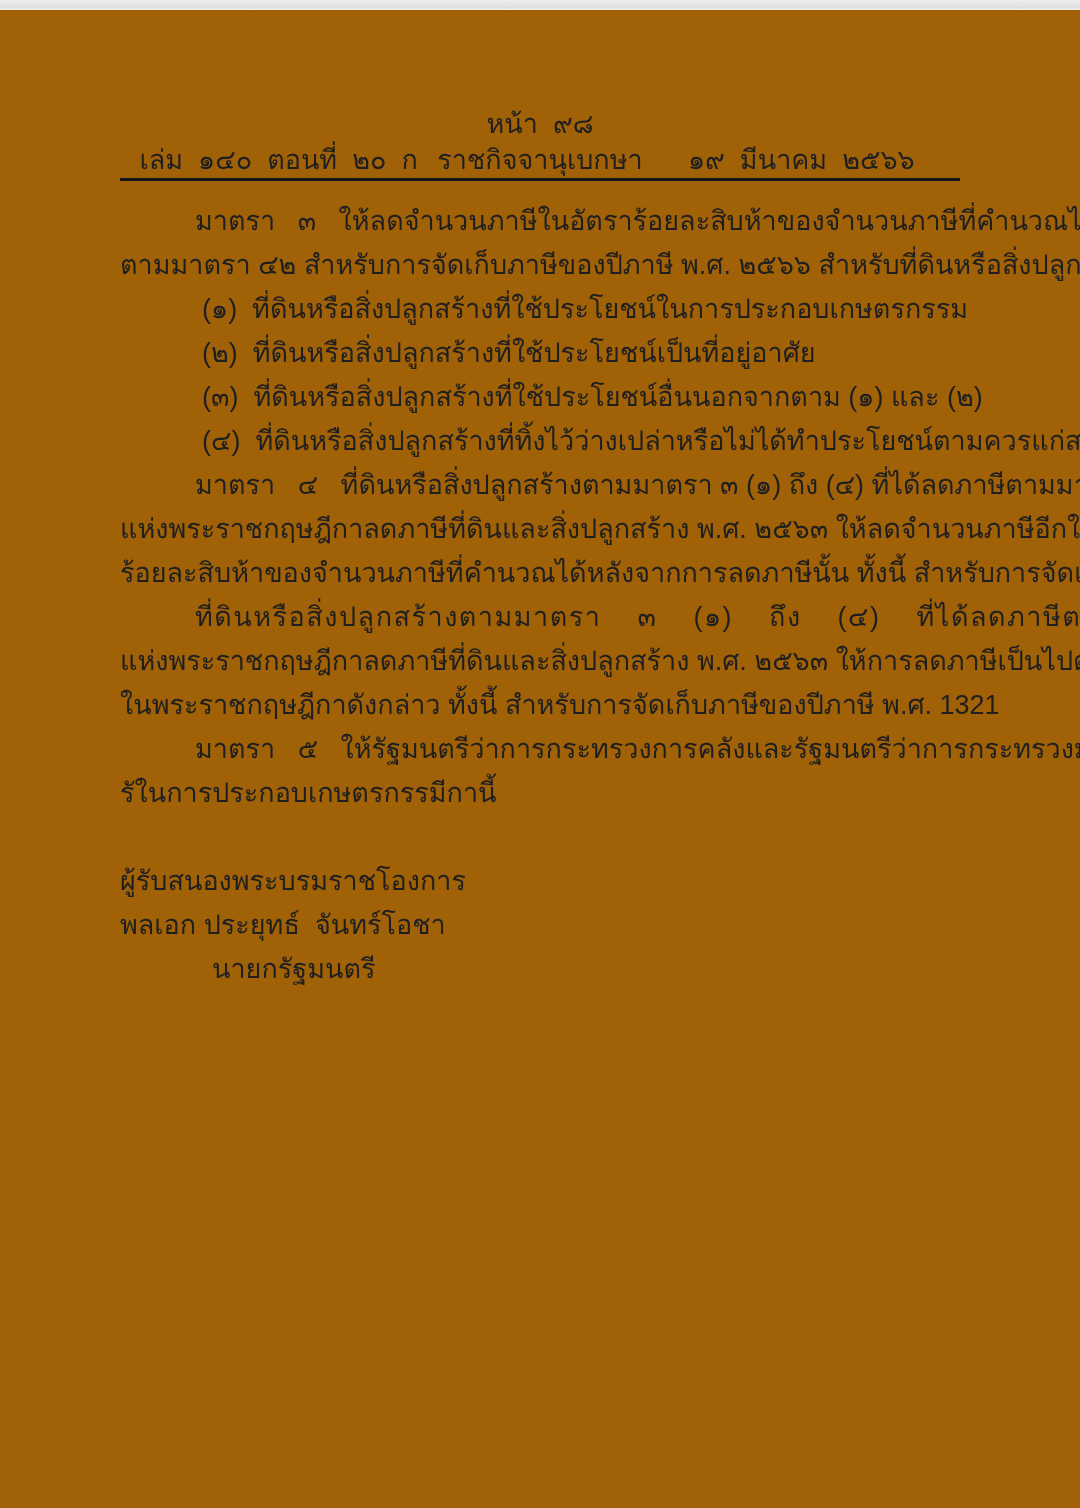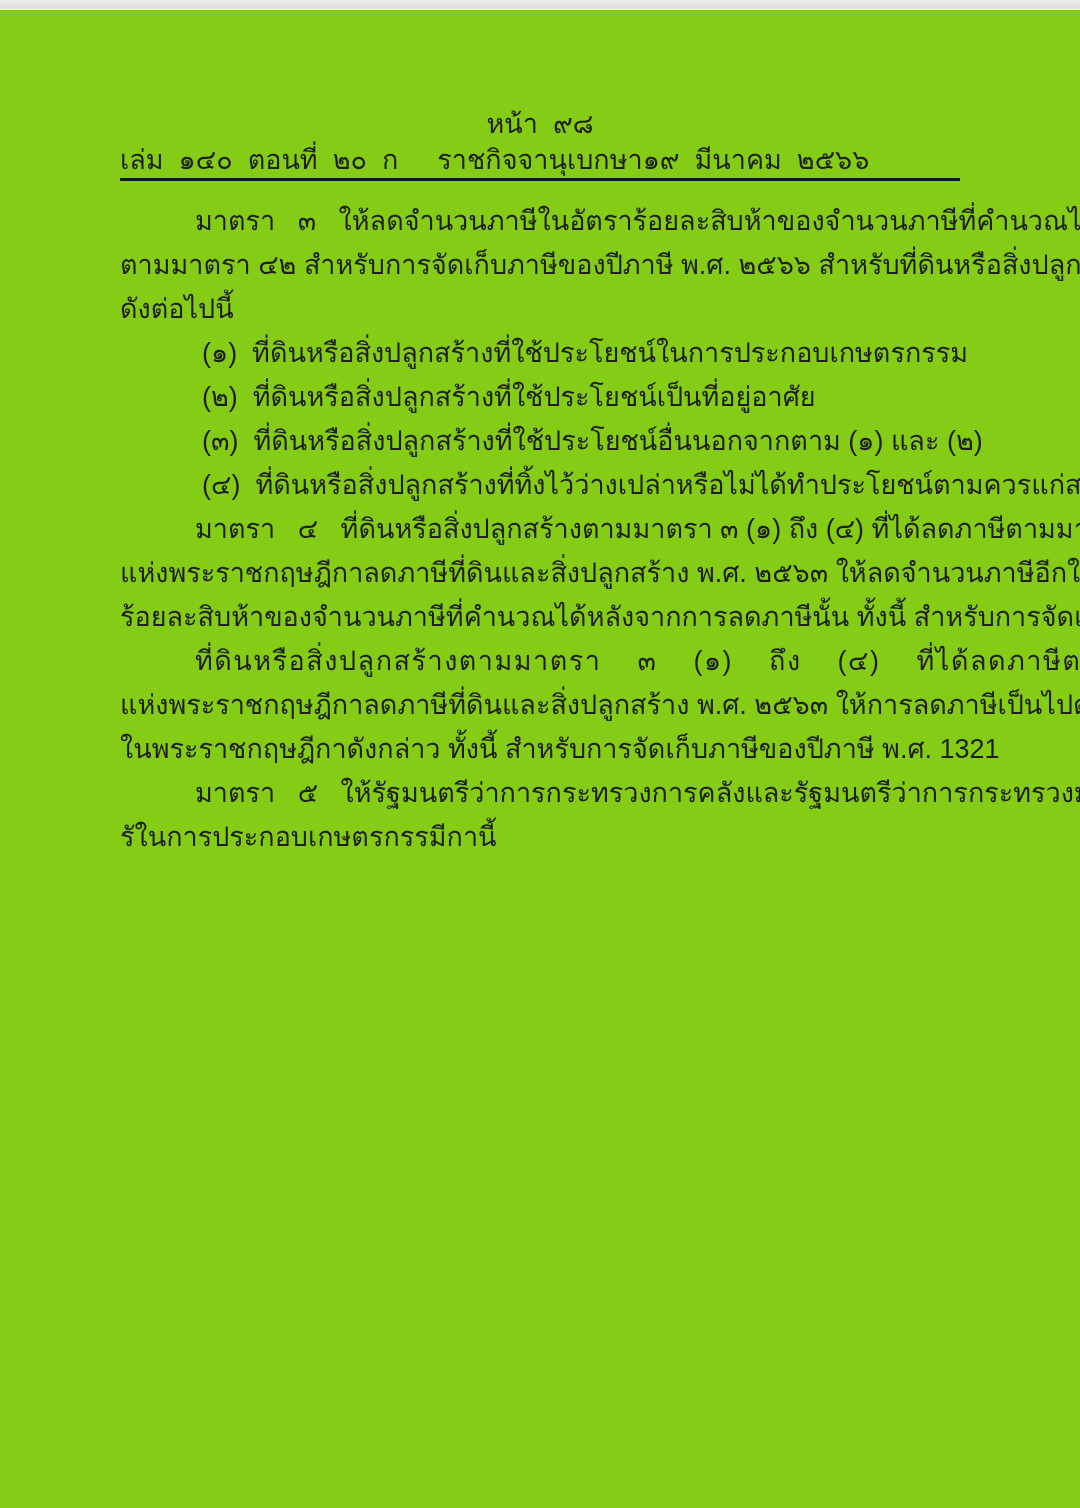--- a/index.html
+++ b/index.html
@@ -1,20 +1,20 @@
 <!DOCTYPE html>
 <html><head>
 <meta charset="utf-8">
 <style>
   html, body { margin: 0; padding: 0; background: #ffffff; }
   .page {
     position: relative;
     width: 1080px;
     height: 1508px;
-    background: #84cc16;
+    background: #a16207;
     font-family: "Liberation Sans", "DejaVu Sans", sans-serif;
     color: #1f1f1f;
     overflow: hidden;
   }
   .topbar {
     width: 100%;
     height: 10px;
     background: linear-gradient(#ededed 0%, #e3e3e3 55%, #dcdcdc 75%, #f3f3f3 100%);
   }
   .content {
@@ -29,23 +29,23 @@
     white-space: pre;
   }
   .header-row {
     display: grid;
     grid-template-columns: 1fr auto 1fr;
     align-items: baseline;
     line-height: 36px;
     font-size: 27px;
     white-space: pre;
   }
-  .header-row .left  { text-align: left; }
+  .header-row .left  { text-align: center; }
   .header-row .mid   { text-align: left; }
-  .header-row .right { text-align: left; }
+  .header-row .right { text-align: center; }
   .rule {
     border-bottom: 3px solid #151515;
     width: 100%;
   }
   .body-text {
     padding-top: 18px;
     font-size: 27px;
   }
   .line {
     height: 44px;
@@ -80,30 +80,34 @@
         <span class="left">เล่ม  ๑๔๐  ตอนที่  ๒๐  ก</span>
         <span class="mid">ราชกิจจานุเบกษา</span>
         <span class="right">๑๙  มีนาคม  ๒๕๖๖</span>
       </div>
       <div class="rule"></div>
     </div>
 
     <div class="body-text" id="body-lines">
         <div class="line para">มาตรา   ๓   ให้ลดจำนวนภาษีในอัตราร้อยละสิบห้าของจำนวนภาษีที่คำนวณได้</div>
         <div class="line">ตามมาตรา ๔๒ สำหรับการจัดเก็บภาษีของปีภาษี พ.ศ. ๒๕๖๖ สำหรับที่ดินหรือสิ่งปลูกสร้าง</div>
-        <div class="line">ดังต่อไปนี้</div>
         <div class="line list">(๑)  ที่ดินหรือสิ่งปลูกสร้างที่ใช้ประโยชน์ในการประกอบเกษตรกรรม</div>
         <div class="line list">(๒)  ที่ดินหรือสิ่งปลูกสร้างที่ใช้ประโยชน์เป็นที่อยู่อาศัย</div>
         <div class="line list">(๓)  ที่ดินหรือสิ่งปลูกสร้างที่ใช้ประโยชน์อื่นนอกจากตาม (๑) และ (๒)</div>
         <div class="line list">(๔)  ที่ดินหรือสิ่งปลูกสร้างที่ทิ้งไว้ว่างเปล่าหรือไม่ได้ทำประโยชน์ตามควรแก่สภาพ</div>
         <div class="line para">มาตรา   ๔   ที่ดินหรือสิ่งปลูกสร้างตามมาตรา ๓ (๑) ถึง (๔) ที่ได้ลดภาษีตามมาตรา ๓</div>
         <div class="line">แห่งพระราชกฤษฎีกาลดภาษีที่ดินและสิ่งปลูกสร้าง พ.ศ. ๒๕๖๓ ให้ลดจำนวนภาษีอีกในอัตรา</div>
         <div class="line">ร้อยละสิบห้าของจำนวนภาษีที่คำนวณได้หลังจากการลดภาษีนั้น ทั้งนี้ สำหรับการจัดเก็บภาษีของปีภาษี</div>
         <div class="line para spread">ที่ดินหรือสิ่งปลูกสร้างตามมาตรา  ๓  (๑)  ถึง  (๔)  ที่ได้ลดภาษีตามมาตรา  ๔</div>
         <div class="line">แห่งพระราชกฤษฎีกาลดภาษีที่ดินและสิ่งปลูกสร้าง พ.ศ. ๒๕๖๓ ให้การลดภาษีเป็นไปตามที่กำหนด</div>
         <div class="line">ในพระราชกฤษฎีกาดังกล่าว ทั้งนี้ สำหรับการจัดเก็บภาษีของปีภาษี พ.ศ. 1321</div>
         <div class="line para">มาตรา   ๕   ให้รัฐมนตรีว่าการกระทรวงการคลังและรัฐมนตรีว่าการกระทรวงมหาดไทย</div>
         <div class="line">รัในการประกอบเกษตรกรรมีกานี้</div>
       </div>
 
+    <div class="signature">
+      <div>ผู้รับสนองพระบรมราชโองการ</div>
+      <div>พลเอก ประยุทธ์  จันทร์โอชา</div>
+      <div class="sig-title">นายกรัฐมนตรี</div>
+    </div>
 
   </div>
 </div>
 
 </body></html>

